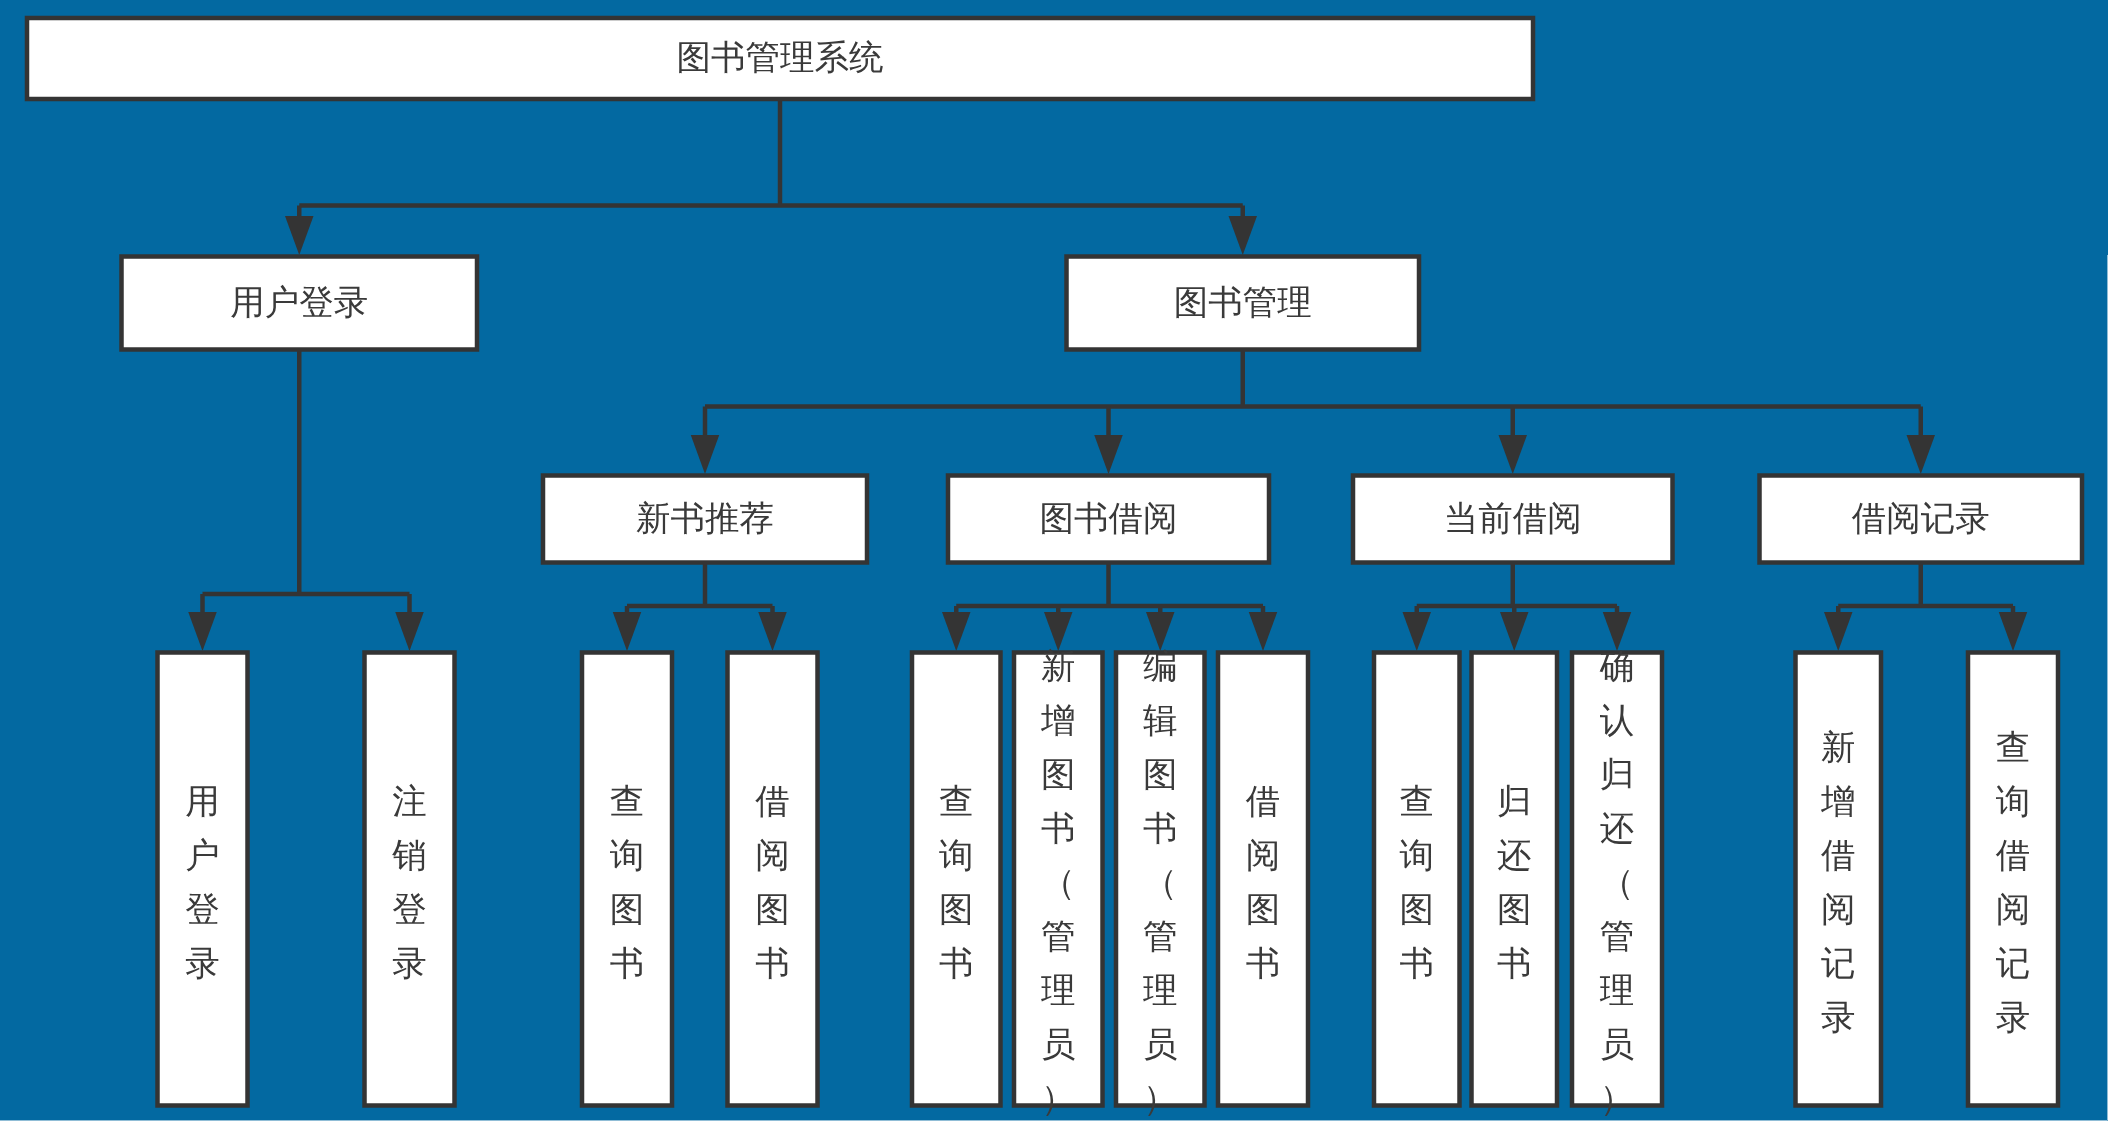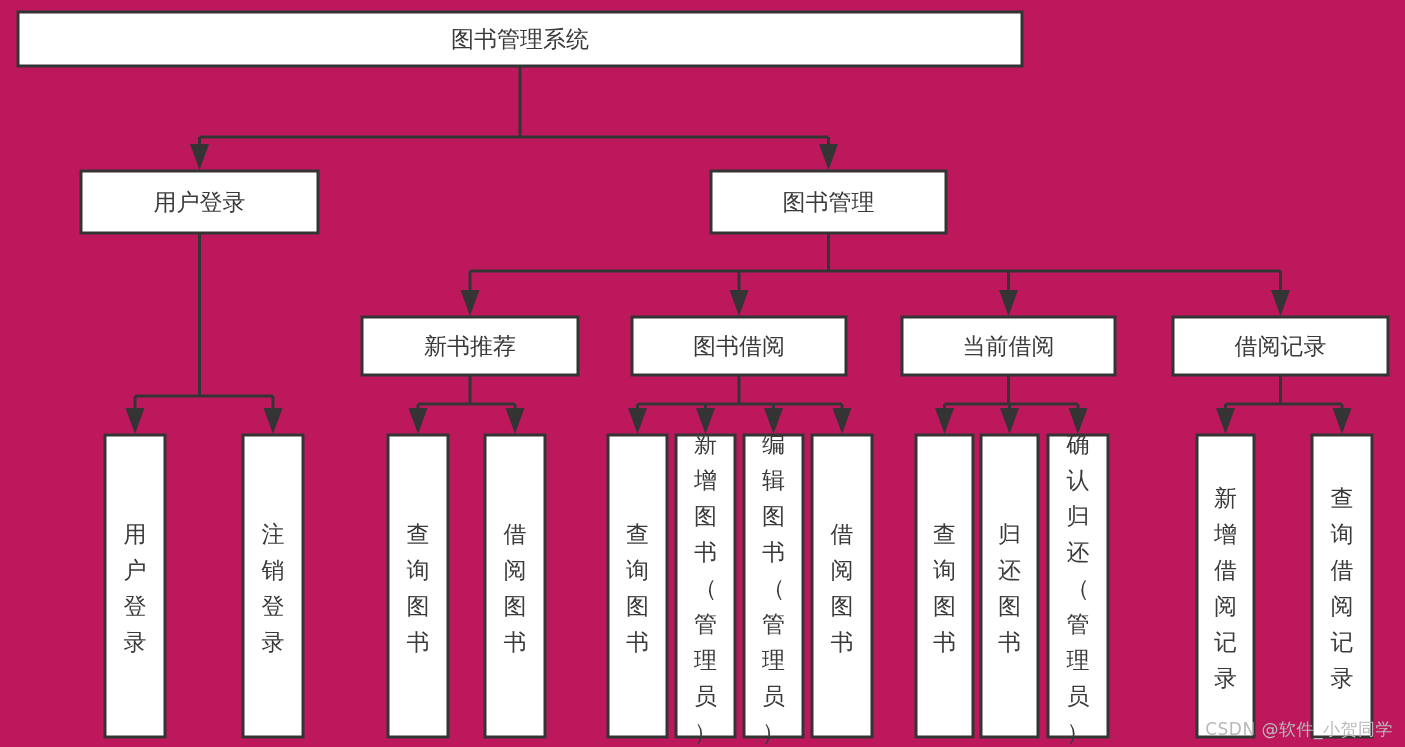--- a/index.html
+++ b/index.html
@@ -8,21 +8,21 @@
     padding: 0;
     background: #ffffff;
   }
   body {
     font-family: "DejaVu Sans", "Liberation Sans", sans-serif;
   }
   #diagram-root {
     position: relative;
     width: 1405px;
     height: 747px;
-    background: #be185d;
+    background: #0369a1;
     overflow: hidden;
   }
   svg.canvas {
     position: absolute;
     left: 0;
     top: 0;
     width: 1405px;
     height: 747px;
     display: block;
   }
@@ -217,14 +217,13 @@
         <g>
           <rect class="node-rect" x="1197" y="435" width="57" height="302"></rect>
           <text class="node-label-vert" x="1225.5" y="506.08"><tspan x="1225.5" dy="0">新</tspan><tspan x="1225.5" dy="36">增</tspan><tspan x="1225.5" dy="36">借</tspan><tspan x="1225.5" dy="36">阅</tspan><tspan x="1225.5" dy="36">记</tspan><tspan x="1225.5" dy="36">录</tspan></text>
         </g>
         <g>
           <rect class="node-rect" x="1312" y="435" width="60" height="302"></rect>
           <text class="node-label-vert" x="1342" y="506.08"><tspan x="1342" dy="0">查</tspan><tspan x="1342" dy="36">询</tspan><tspan x="1342" dy="36">借</tspan><tspan x="1342" dy="36">阅</tspan><tspan x="1342" dy="36">记</tspan><tspan x="1342" dy="36">录</tspan></text>
         </g>
       </g>
   </svg>
-  <div class="watermark">CSDN @软件_小贺同学</div>
 </div>
 
 </body></html>

